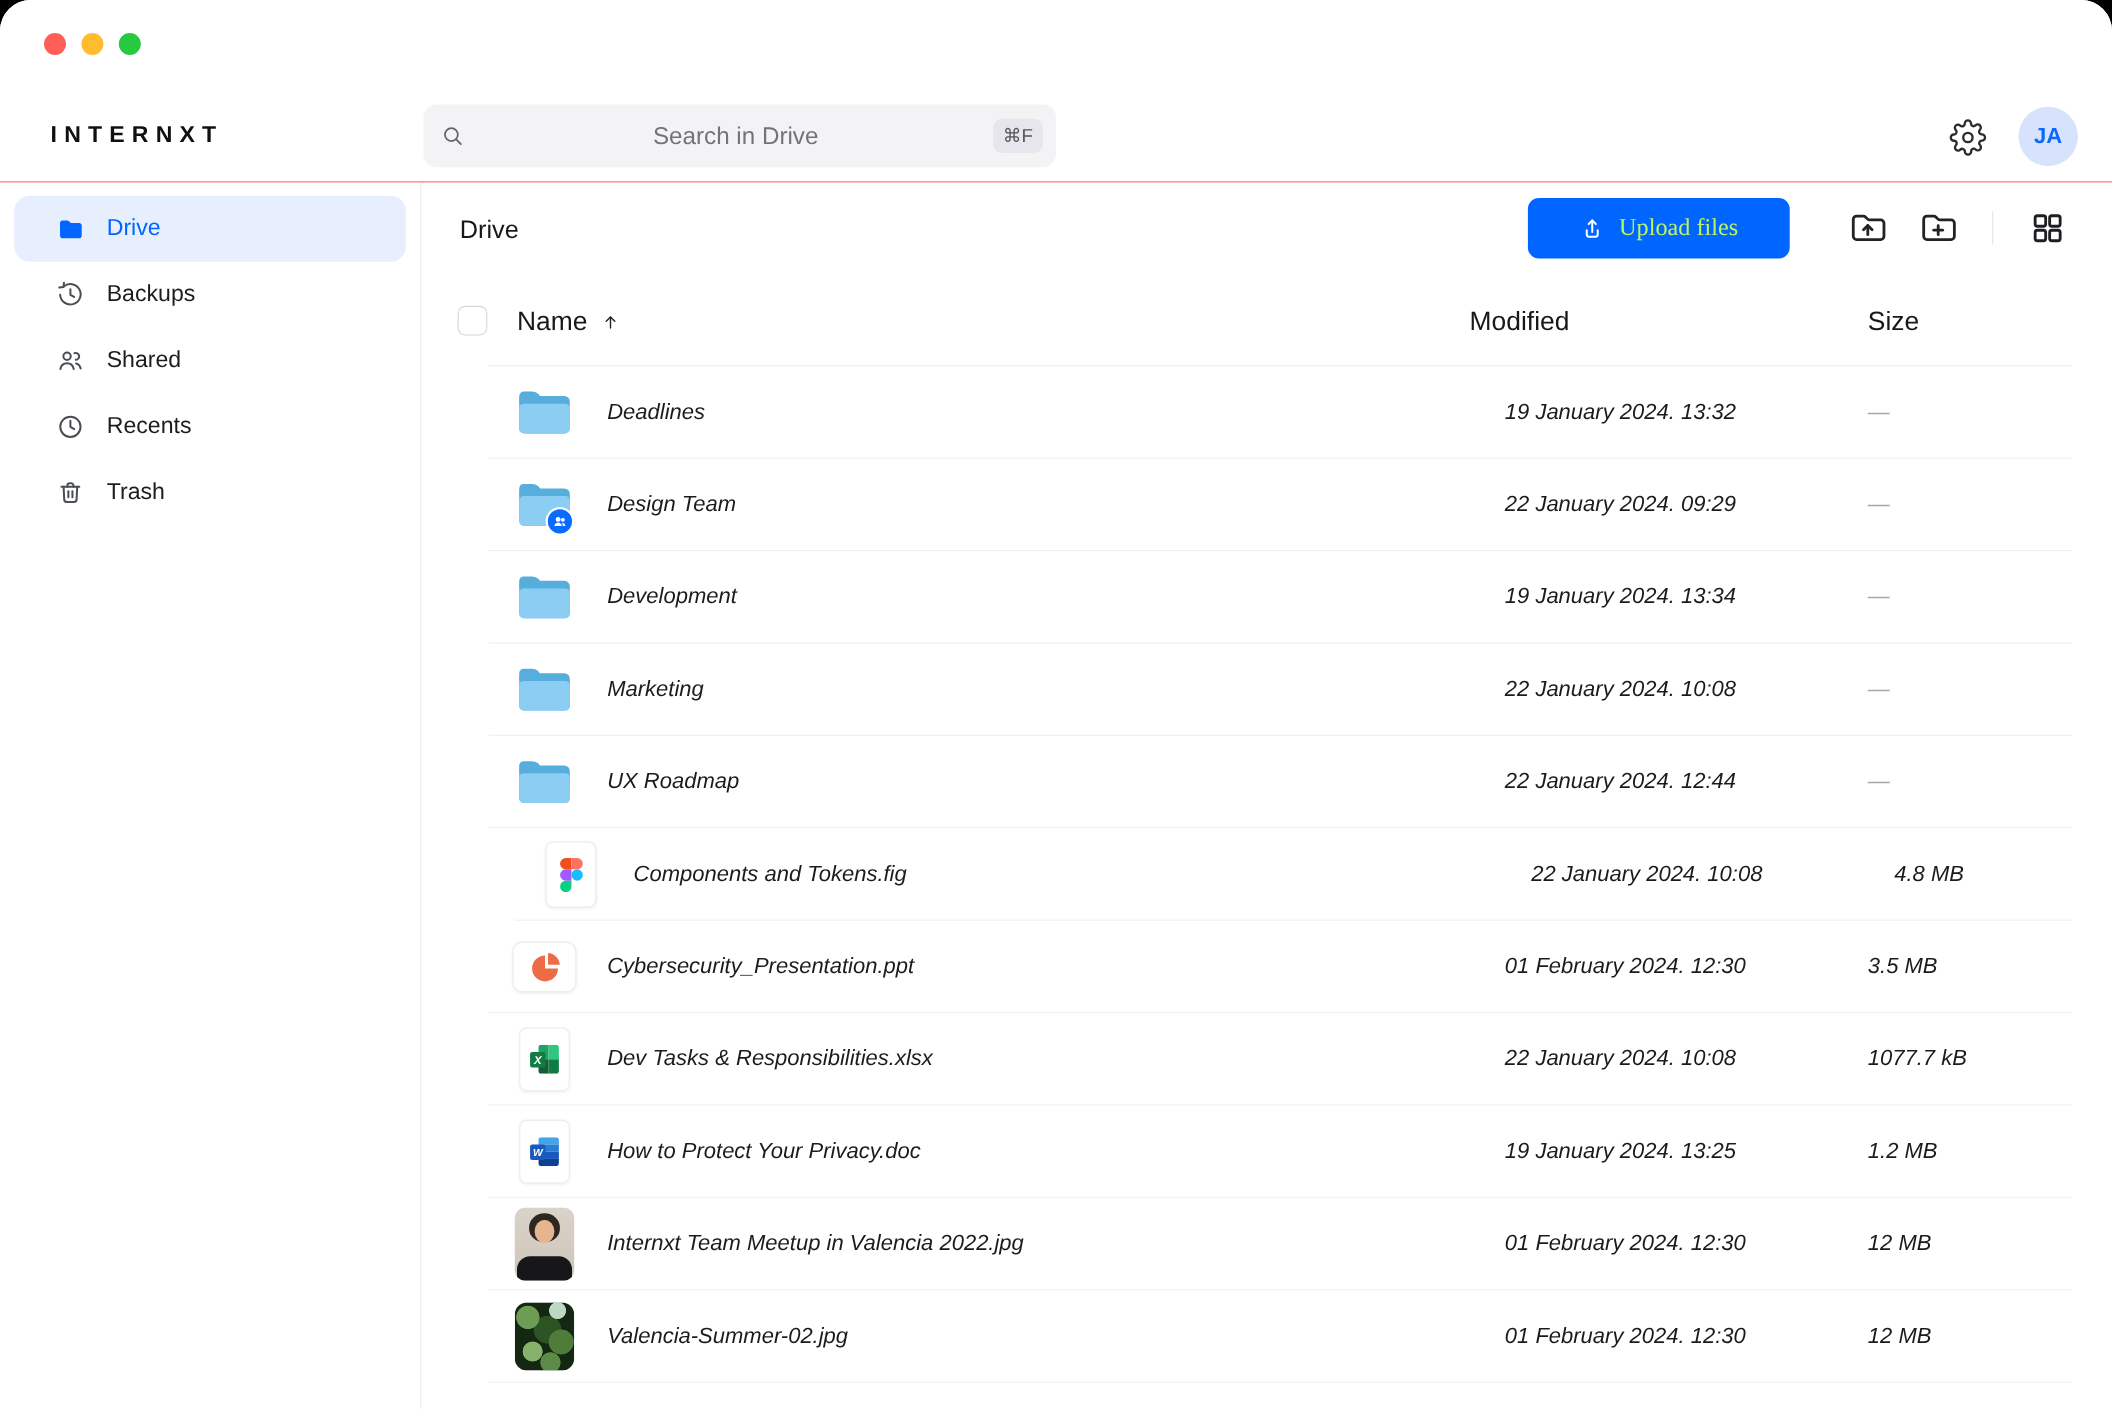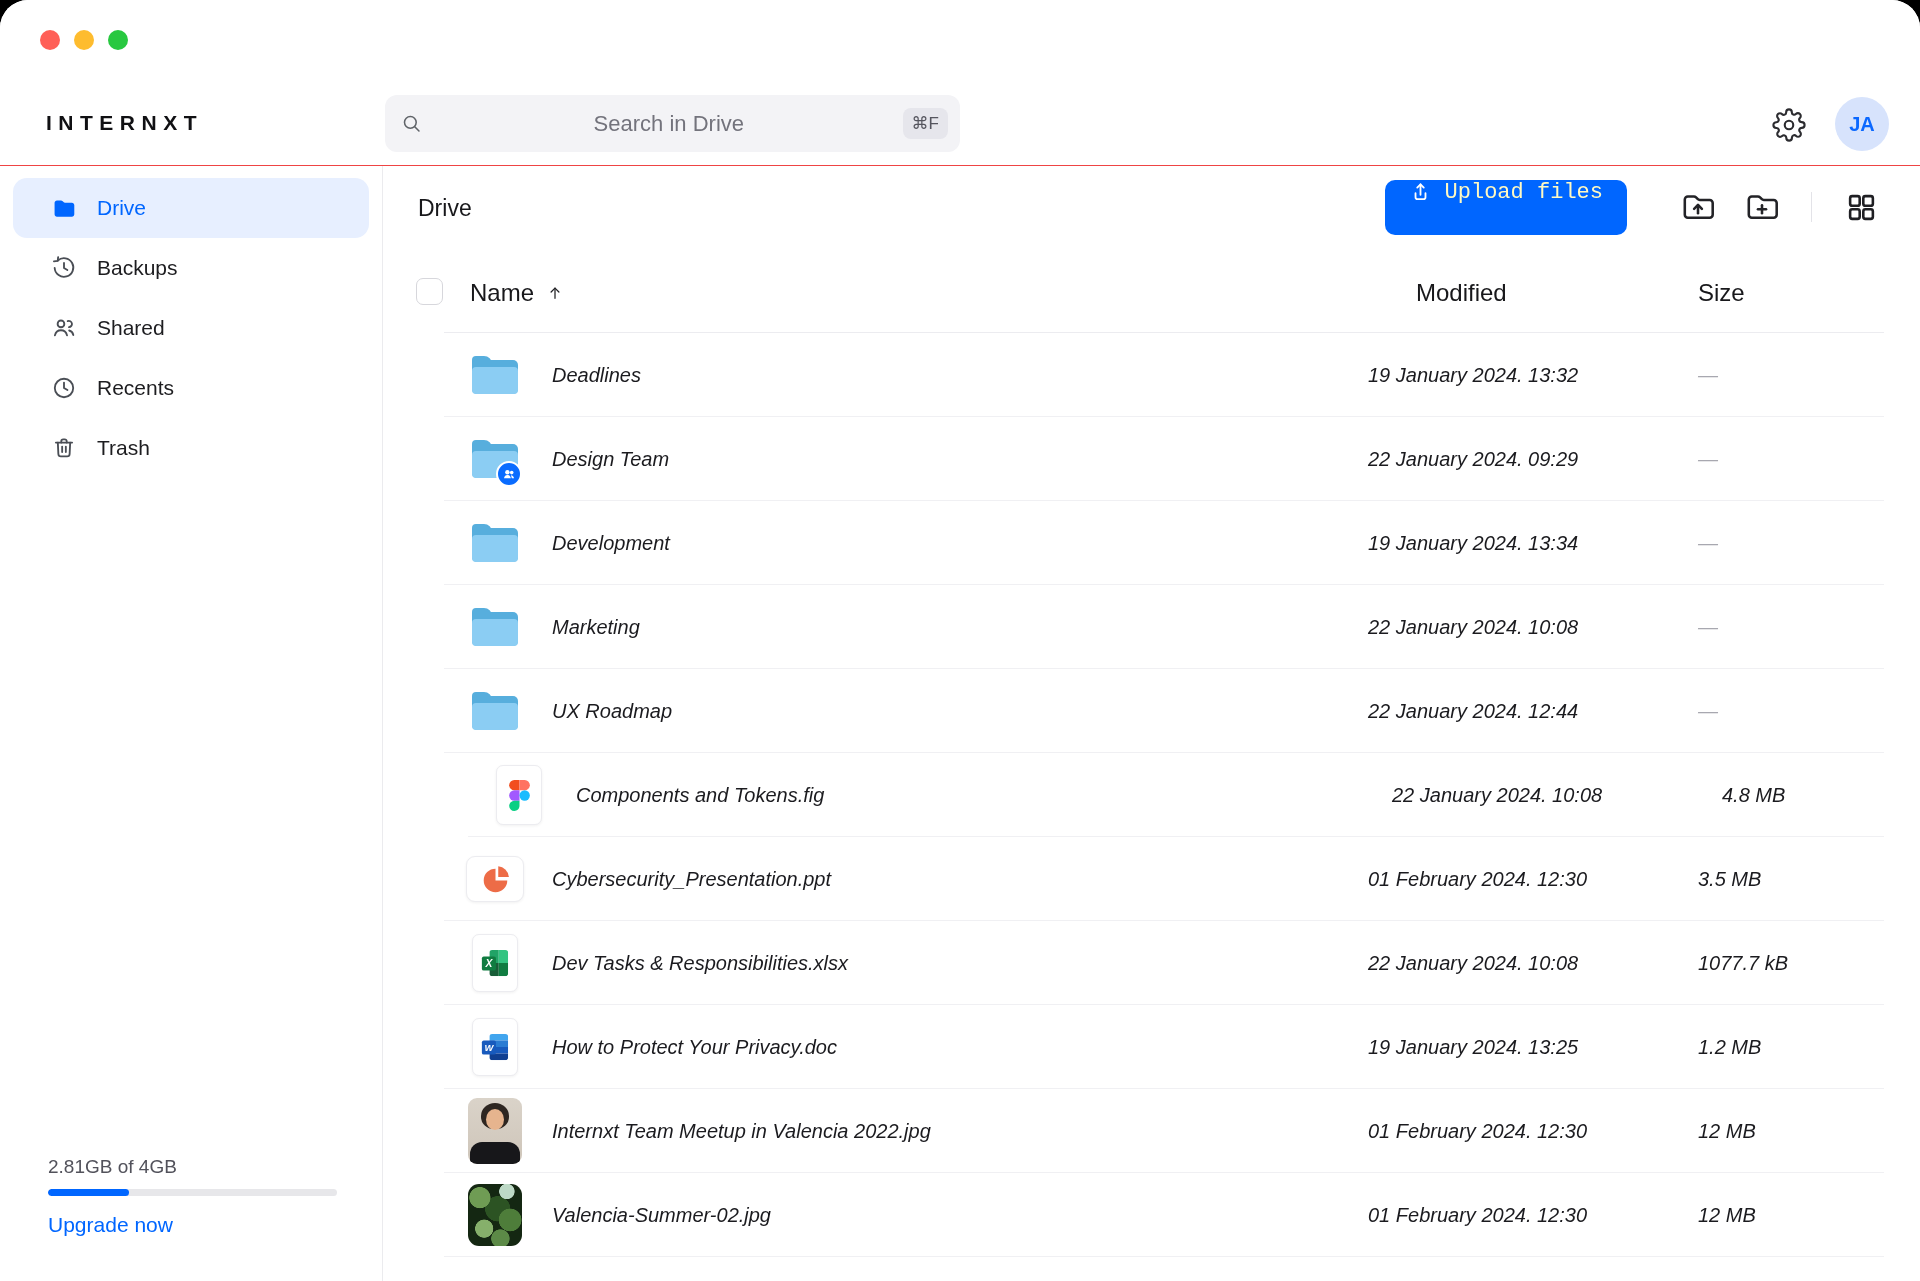--- a/index.html
+++ b/index.html
@@ -30,28 +30,28 @@
   .storage{position:absolute;left:48px;top:990px;width:290px;}
   .storage-label{font-size:19px;color:#52525b;}
   .bar{margin-top:11px;width:289px;height:7px;background:#e7e7ea;border-radius:4px;overflow:hidden;}
   .bar-fill{height:100%;background:#0066ff;border-radius:4px;}
   .upgrade{margin-top:17px;font-size:21px;color:#0066ff;font-weight:500;cursor:pointer;}
 
   
   .main{position:absolute;left:384px;top:166px;right:0;bottom:0;background:#fff;}
   .page-title{position:absolute;left:34px;top:29px;font-size:23px;font-weight:500;color:#18181b;}
   .actions{position:absolute;top:13px;right:40px;height:56px;display:flex;align-items:center;}
-  .upload-btn{height:55px;min-width:238px;box-sizing:border-box;background:#0066ff;color:#fef9c3;border:none;border-radius:10px;display:flex;align-items:flex-start;justify-content:center;gap:13px;font-size:22px;font-weight:500;font-family:Liberation Mono, monospace;cursor:pointer;padding:0 24px;}
+  .upload-btn{height:55px;min-width:238px;box-sizing:border-box;background:#0066ff;color:#bef264;border:none;border-radius:10px;display:flex;align-items:center;justify-content:center;gap:13px;font-size:22px;font-weight:500;font-family:Liberation Serif, serif;cursor:pointer;padding:0 24px;}
   .icon-btn{display:flex;align-items:center;justify-content:center;width:38px;height:38px;color:#232327;cursor:pointer;}
   .act-gap{width:26px;}
   .vdiv{width:1px;height:30px;background:#e3e3e8;margin:0 30px;}
 
   .th-check{position:absolute;left:32px;top:112px;width:27px;height:27px;border:1.5px solid #d7d7dc;border-radius:7px;background:#fff;box-sizing:border-box;cursor:pointer;}
   .th{position:absolute;top:103px;height:48px;display:flex;align-items:center;gap:12px;font-size:24px;color:#18181b;}
-  .th.name{left:86px}.th.mod{left:1032px}.th.size{left:1314px}
+  .th.name{left:86px}.th.mod{left:952px}.th.size{left:1314px}
   .th-line{position:absolute;left:60px;right:36px;top:166px;border-top:1px solid #ececf0;}
 
   .rows{position:absolute;inset:0;font-style:italic;}
   .row{position:absolute;left:0;right:0;height:84px;cursor:pointer;}
   .row::after{content:'';position:absolute;left:60px;right:36px;bottom:0;border-bottom:1px solid #f0f0f3;}
   .cell-icon{position:absolute;left:82px;top:0;width:58px;height:84px;display:flex;align-items:center;justify-content:center;}
   .cell{position:absolute;top:50%;transform:translateY(-50%);font-size:20px;color:#1b1b1f;white-space:nowrap;}
   .cell.name{left:168px}.cell.mod{left:984px}.cell.size{left:1314px}
   .cell.size.dash{color:#a8a8b0;}
 
@@ -158,27 +158,20 @@
               <path d="M4.5 7h15"></path>
               <path d="M9.5 7V5.8A1.8 1.8 0 0 1 11.3 4h1.4a1.8 1.8 0 0 1 1.8 1.8V7"></path>
               <path d="M6.3 7l.5 10.5a2.3 2.3 0 0 0 2.3 2.2h5.8a2.3 2.3 0 0 0 2.3-2.2L17.7 7"></path>
               <path d="M10.3 10.8v4.9"></path>
               <path d="M13.7 10.8v4.9"></path>
             </svg>
           </span>
           <span class="nav-label">Trash</span>
         </div>
       </div>
-    <div class="storage">
-      <div class="storage-label">2.81GB of 4GB</div>
-      <div class="bar">
-          <div class="bar-fill" id="bar-fill" style="width: 28%;"></div>
-        </div>
-      <div class="upgrade">Upgrade now</div>
-    </div>
   </div>
 
   <div class="main">
     <div class="page-title">Drive</div>
 
     <div class="actions">
       <button class="upload-btn">
         <svg width="23" height="23" viewBox="0 0 24 24" fill="none" stroke="#fff" stroke-width="1.9" stroke-linecap="round" stroke-linejoin="round">
             <path d="M6.8 13.8v4.2a2 2 0 0 0 2 2h6.4a2 2 0 0 0 2-2v-4.2"></path>
             <path d="M12 15.5V4.6"></path>

